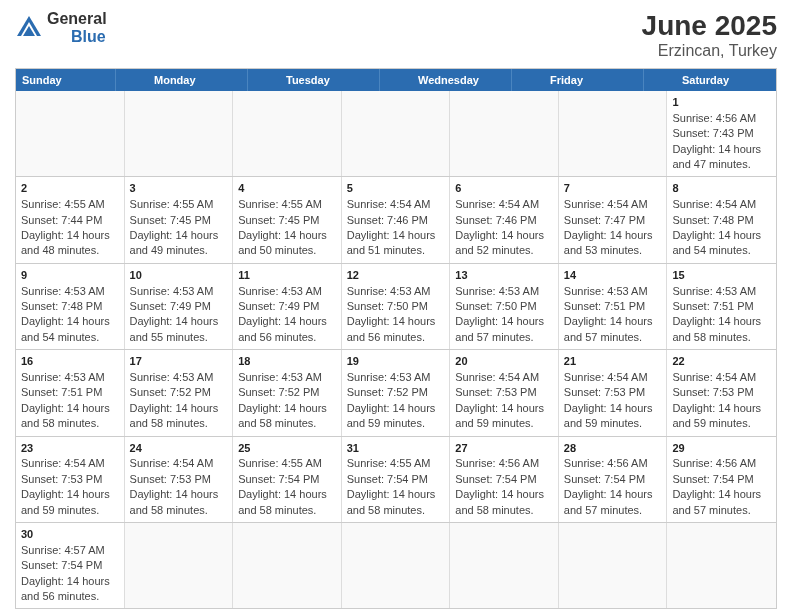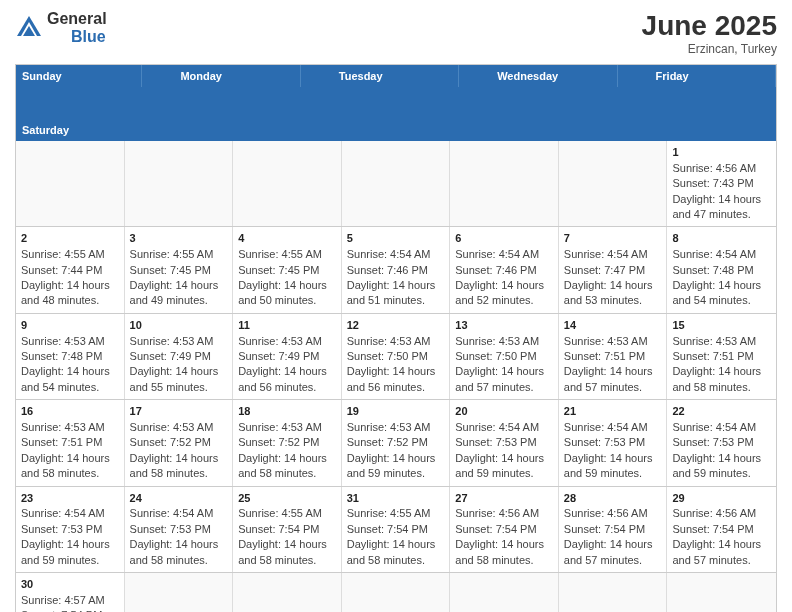--- a/index.html
+++ b/index.html
@@ -53,32 +53,32 @@
     .title-area {
       text-align: right;
     }
     .month-title {
       font-size: 28px;
       font-weight: bold;
       color: #333;
       margin-left: 31px;
     }
     .subtitle {
-      font-size: 12px;
+      font-size: 16px;
       color: #555;
     }
     .calendar {
       flex: 1;
       display: flex;
       flex-direction: column;
       border: 1px solid #ccc;
     }
     .cal-header {
       display: grid;
-      grid-template-columns: repeat(5, 1fr);
+      grid-template-columns: repeat(6, 1fr);
       background: #2b6cb0;
       gap: 32px;
     }
     .cal-header-cell {
       color: #fff;
       font-weight: bold;
       font-size: 11px;
       padding: 5px 6px;
       border-right: 1px solid #4a85c0;
     }

